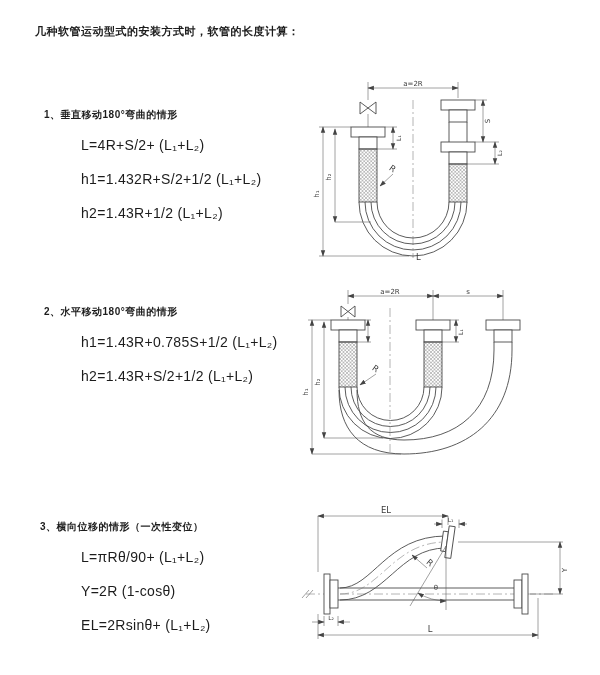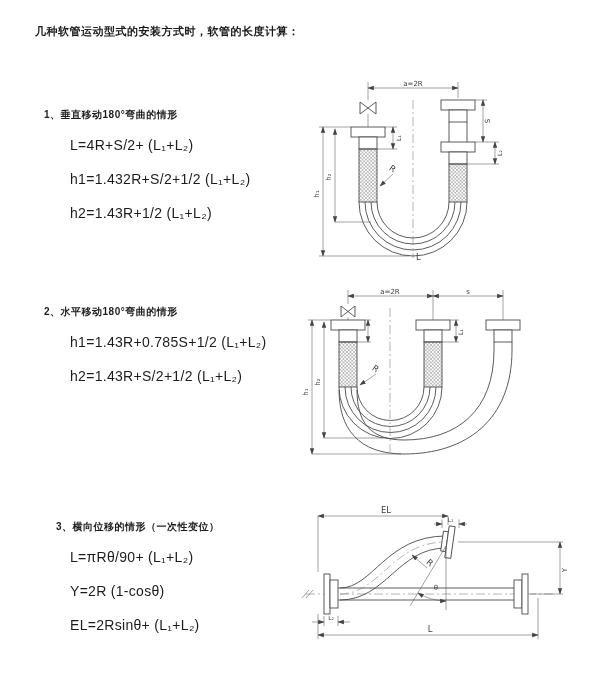--- a/index.html
+++ b/index.html
@@ -8,28 +8,28 @@
     font-family:"Liberation Sans","DejaVu Sans",sans-serif;color:#1c1c1c;
     overflow:hidden;
   }
   .page-title{
     position:absolute;left:35px;top:24px;
     font-size:11px;font-weight:700;letter-spacing:.5px;
   }
   .sec-heading{
     position:absolute;font-size:10px;font-weight:700;letter-spacing:.5px;white-space:nowrap;
   }
-  .formula-block{position:absolute;}
+  .formula-block{position:absolute;margin-left:11px;}
   .formula-line{
     height:34px;display:flex;align-items:center;
     font-size:14px;font-weight:400;letter-spacing:.3px;white-space:nowrap;
   }
   .h1-pos{left:44px;top:108px}  .f1-pos{left:70px;top:128px}
   .h2-pos{left:44px;top:305px}  .f2-pos{left:70px;top:325px}
-  .h3-pos{left:56px;top:520px}  .f3-pos{left:70px;top:540px}
+  .h3-pos{left:40px;top:520px}  .f3-pos{left:70px;top:540px}
   svg{position:absolute;overflow:visible}
   #d1{left:303px;top:72px}
   #d2{left:298px;top:282px}
   #d3{left:298px;top:502px}
   svg .ln{stroke:#4a4a4a;stroke-width:.9;fill:none}
   svg .thin{stroke:#555;stroke-width:.55;fill:none}
   svg .cl{stroke:#777;stroke-width:.55;fill:none;stroke-dasharray:9 3 2 3}
   svg .part{stroke:#4a4a4a;stroke-width:.9;fill:#ffffff}
   svg text{fill:#3d3d3d;font-family:"DejaVu Sans",sans-serif}
   .t7{font-size:7px}.t6{font-size:6px}.t8{font-size:8.5px}

